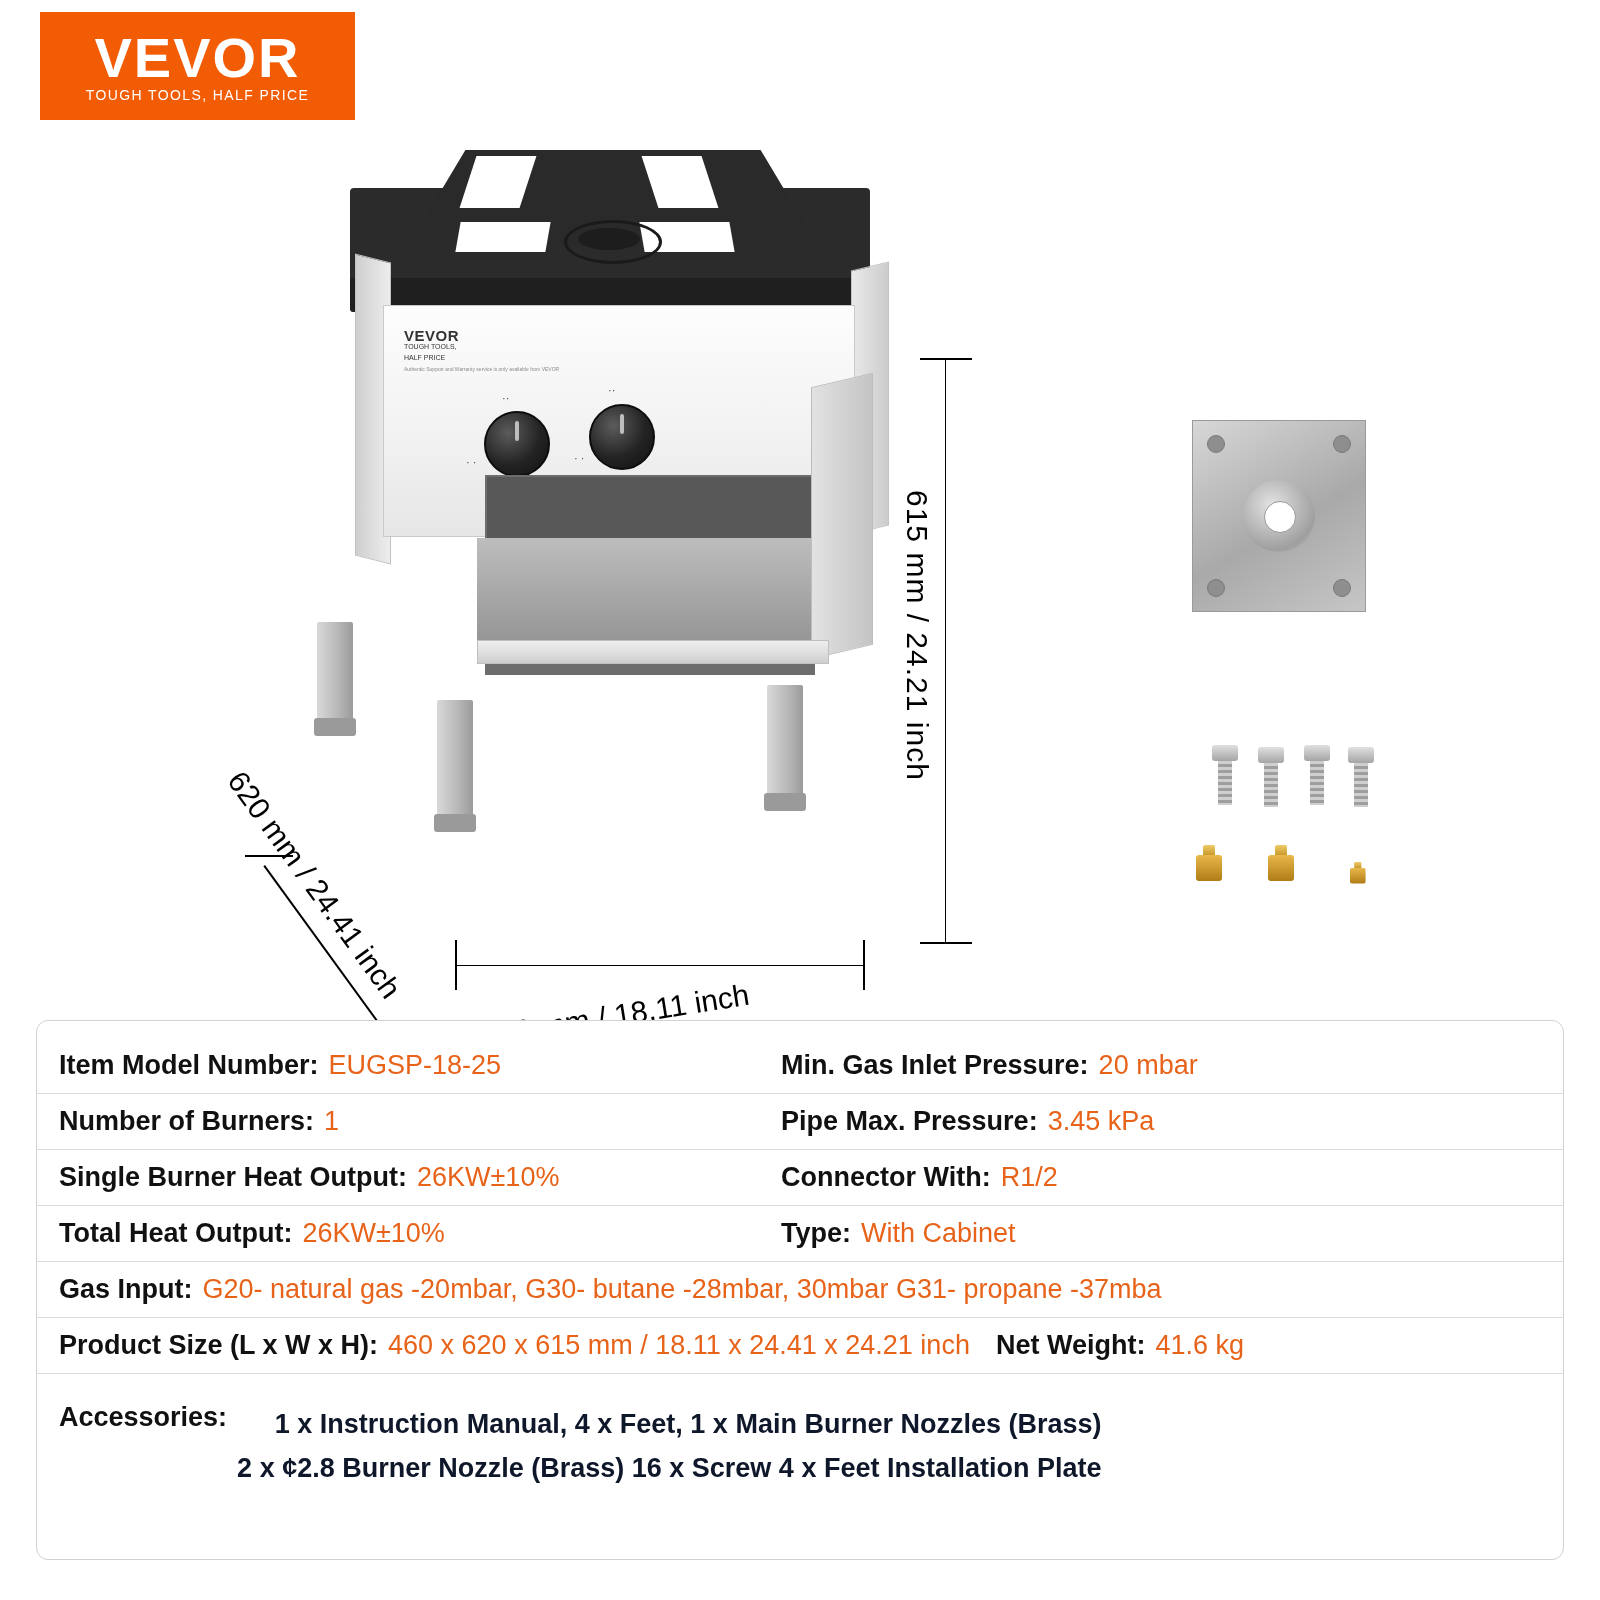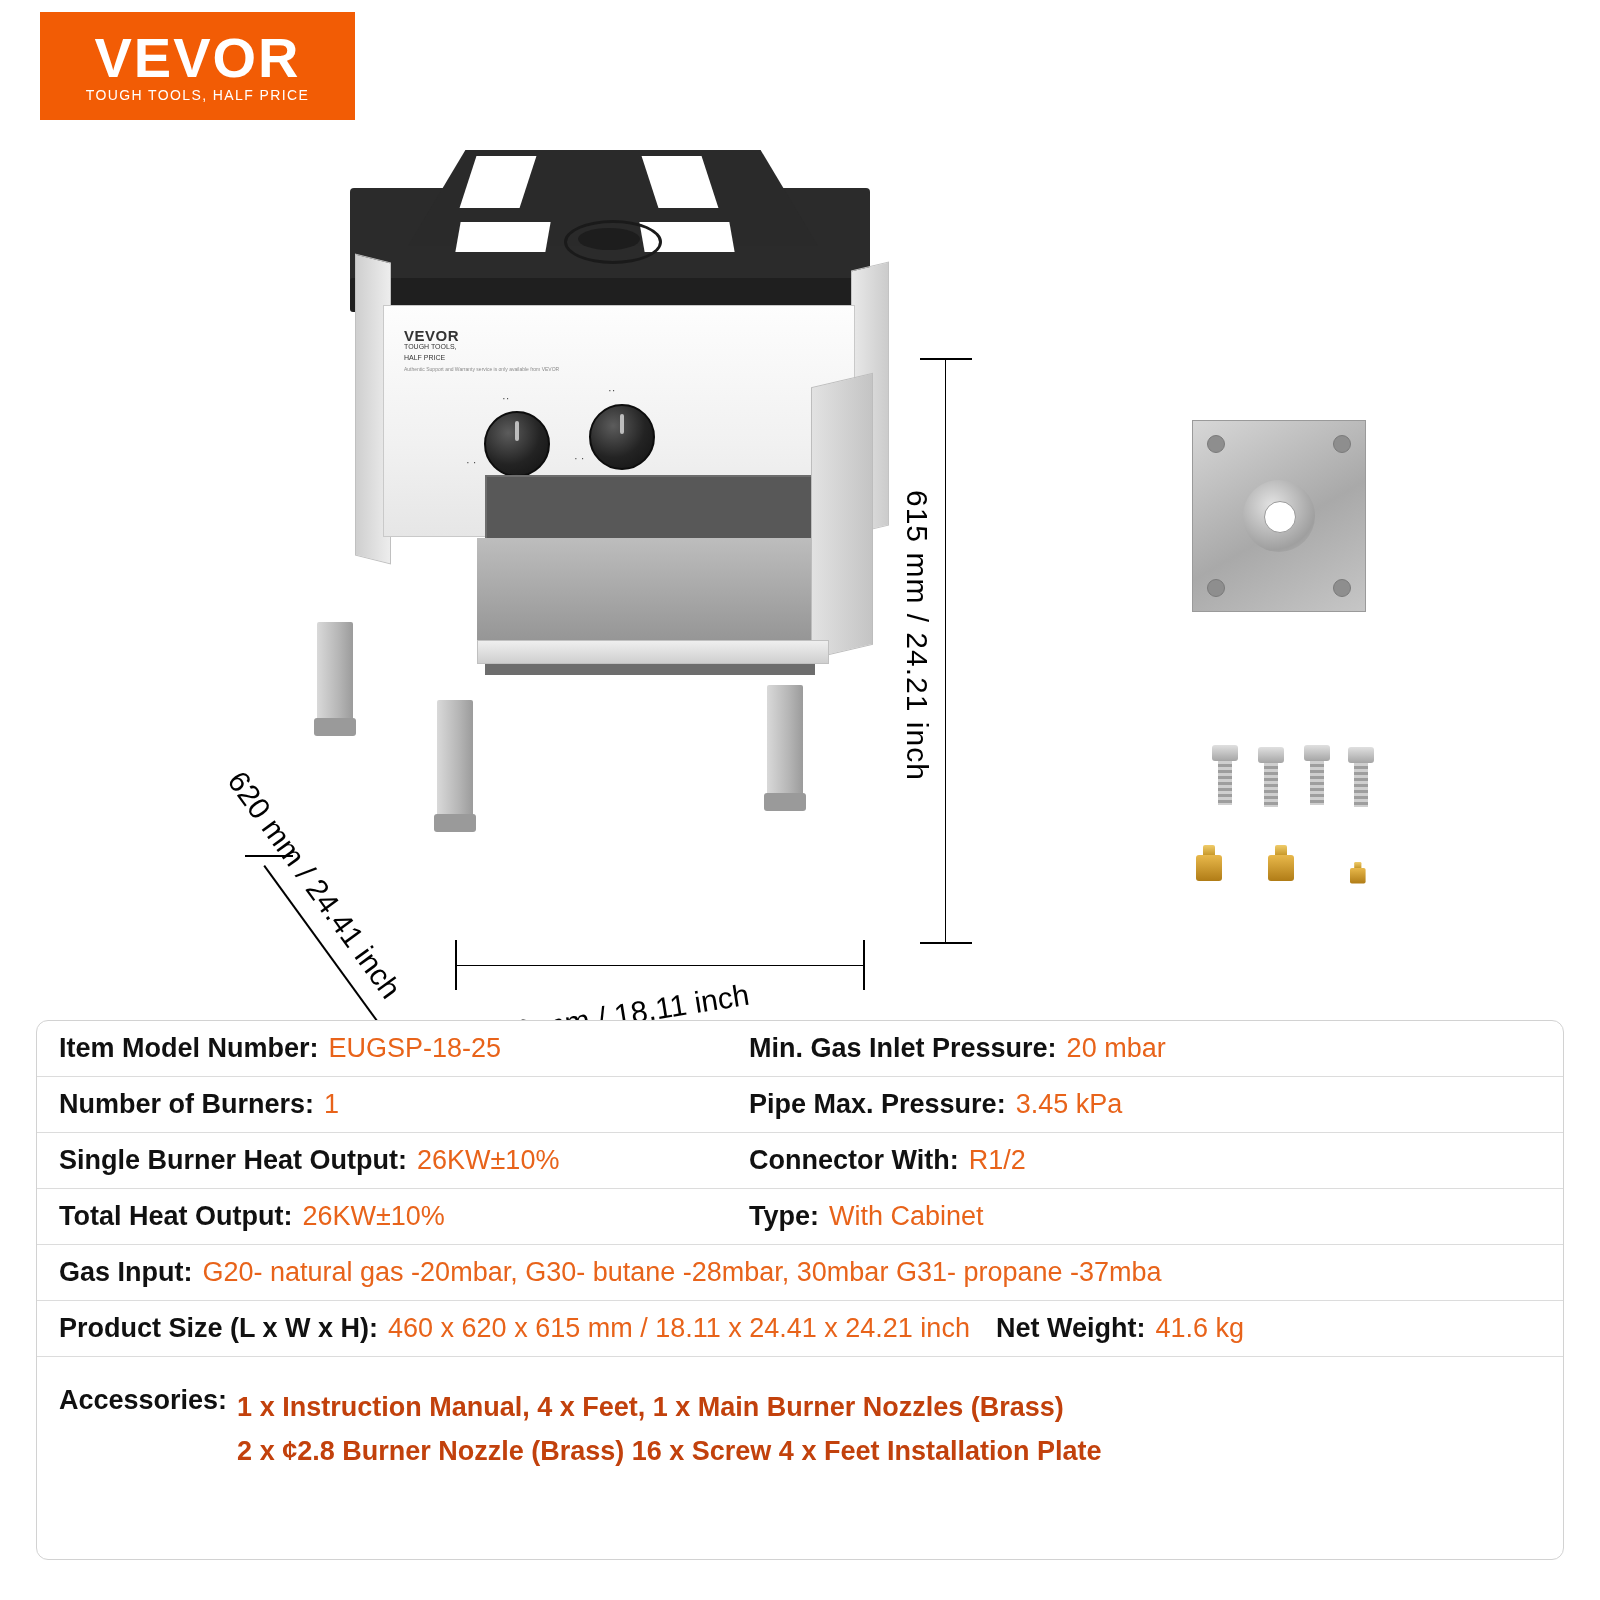--- a/index.html
+++ b/index.html
@@ -205,40 +205,40 @@
   .nozzle .body{position:absolute;width:26px;height:26px;background:linear-gradient(180deg,#e8b84b,#b07c16);border-radius:3px;}
   .nozzle .tip{position:absolute;left:7px;top:-10px;width:12px;height:12px;background:linear-gradient(180deg,#f0cc6a,#c08f1f);border-radius:2px;}
   .n1{left:1196px;top:735px;}
   .n2{left:1268px;top:735px;}
   .n3{left:1350px;top:748px;transform:scale(0.6);transform-origin:left top;}
 
   
   .spec{
     position:absolute;left:36px;top:1020px;width:1528px;height:540px;
     border:1px solid #d2d2d2;border-radius:12px;background:#fff;
-    box-sizing:border-box;padding:0 0 0 0;
+    box-sizing:border-box;padding:17px 0 0 0;
     overflow:hidden;
   }
   .srow{
     display:flex;align-items:center;
     border-bottom:1px solid #dcdcdc;
     height:56px;box-sizing:border-box;
     padding:0 22px;
   }
   .srow:last-child{border-bottom:none;}
   .cell{display:flex;align-items:baseline;}
   .cell.left{width:690px;}
-  .cell.right{flex:1;}
+  .cell.right{flex:1;margin-left:32px;}
   .lbl{font-size:27px;font-weight:bold;color:#111;white-space:nowrap;}
   .val{font-size:27px;font-weight:normal;color:#e8631a;margin-left:10px;white-space:nowrap;}
   .srow.wide{height:56px;}
   .acc-row{height:104px;align-items:flex-start;padding-top:8px;}
   .acc-wrap{display:flex;align-items:flex-start;margin-top:20px;}
   .acc-lines{display:flex;flex-direction:column;}
-  .acc-line{font-size:27px;font-weight:bold;color:#c2410c;line-height:44px;white-space:nowrap;}
+  .acc-line{font-size:27px;font-weight:bold;color:#0f172a;line-height:44px;white-space:nowrap;text-align:right;}
 </style>
 </head>
 <body>
 
 <div class="logo-box">
   <div class="logo-word">VEVOR</div>
   <div class="logo-sub">TOUGH TOOLS, HALF PRICE</div>
 </div>
 
 <div class="illustration">

